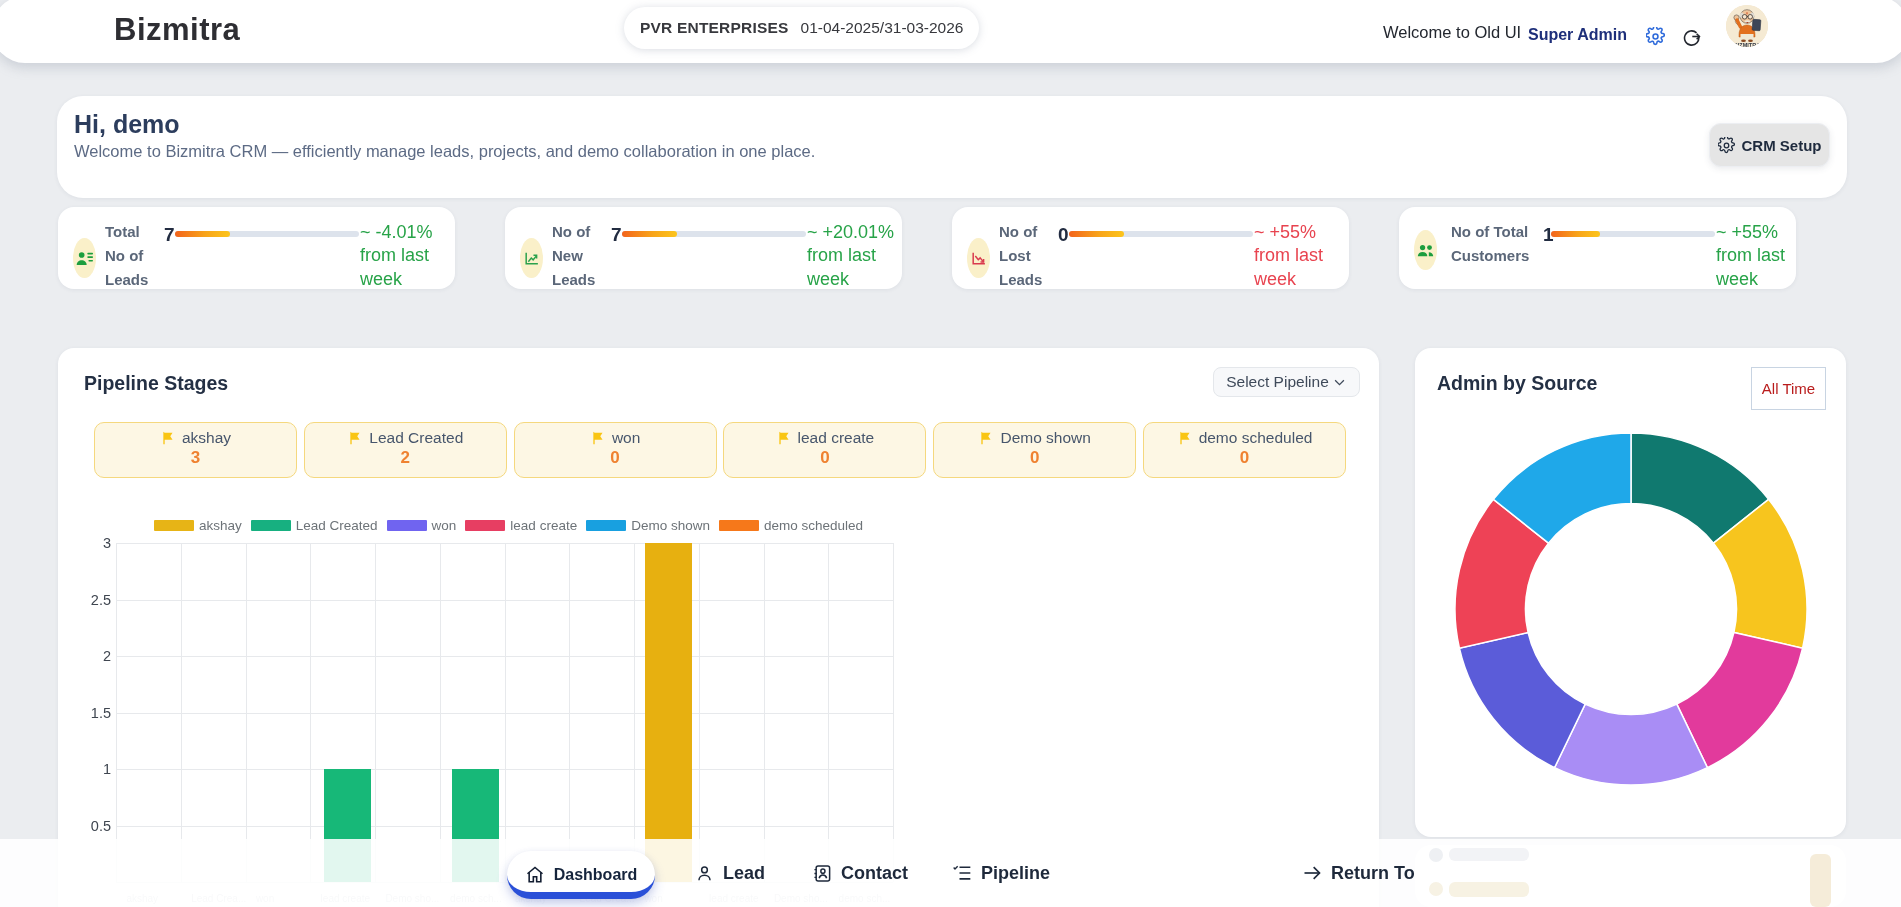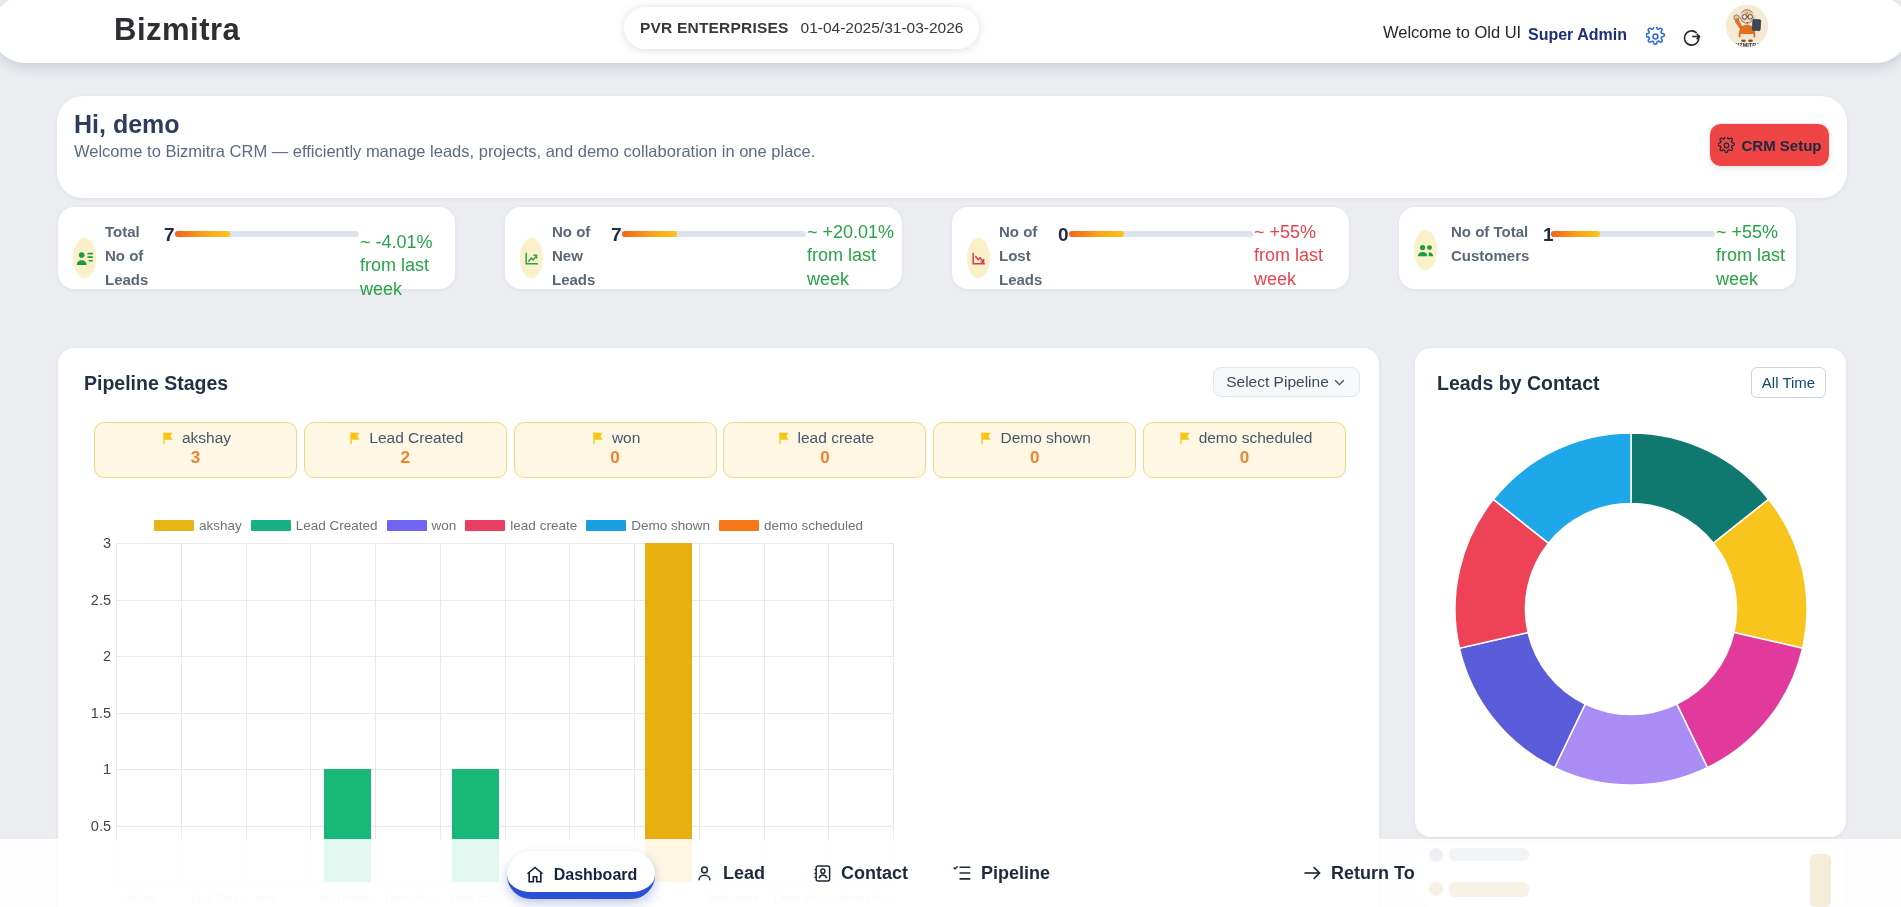--- a/index.html
+++ b/index.html
@@ -15,21 +15,21 @@
 .hpill b { font-weight:700; letter-spacing:0.2px; }
 .switchold { position:absolute; left:1391px; top:27px; font-size:16.5px; color:#23272f; }
 .superadmin { position:absolute; left:1536px; top:30px; font-size:16px; font-weight:700; color:#1e2f7a; }
 .hicon { position:absolute; top:31px; }
 .avatar { position:absolute; left:1734px; top:9px; width:42px; height:42px; border-radius:50%; background:#f2e3c8; overflow:hidden; }
 
 
 .welcome { left:57px; top:96px; width:1790px; height:102px; border-radius:26px; }
 .welcome h1 { position:absolute; left:17px; top:14px; font-size:25px; font-weight:700; color:#2c3d5d; }
 .welcome p { position:absolute; left:17px; top:46px; font-size:16.5px; color:#5d6b85; }
-.crmbtn { position:absolute; left:1652px; top:27px; width:121px; height:44px; background:#ef4444; border:1px solid #eceef2; border-radius:12px; box-shadow:0 2px 6px rgba(60,70,90,0.10); display:flex; align-items:center; justify-content:center; gap:7px; font-size:15px; font-weight:700; color:#1e2a3d; }
+.crmbtn { position:absolute; left:1652px; top:27px; width:121px; height:44px; background:#e5e5e5; border:1px solid #eceef2; border-radius:12px; box-shadow:0 2px 6px rgba(60,70,90,0.10); display:flex; align-items:center; justify-content:center; gap:7px; font-size:15px; font-weight:700; color:#1e2a3d; }
 
 
 .stat { top:207px; width:397px; height:82px; border-radius:16px; }
 .stat .ell { position:absolute; left:15px; top:31px; width:23px; height:40px; border-radius:50%; background:#faf0c9; display:flex; align-items:center; justify-content:center; }
 .stat .ttl { position:absolute; left:47px; top:13px; font-size:15px; line-height:24px; font-weight:600; color:#5b6779; }
 .stat .val { position:absolute; top:17px; font-size:19px; font-weight:700; color:#222c41; }
 .stat .track { position:absolute; top:24px; height:6px; border-radius:3px; background:#dde3ec; }
 .stat .fill { height:6px; border-radius:3px; width:30%; background:linear-gradient(90deg,#f3641c,#f8a41a 55%,#fcc51c); }
 .stat .delta { position:absolute; top:14px; width:106px; font-size:18px; line-height:23.4px; }
 .green { color:#27a348; }
@@ -46,21 +46,21 @@
 .legend .sw { width:40px; height:11px; border-radius:1px; display:inline-block; }
 .legend span.lt { margin-left:-4px; }
 .gridv { position:absolute; width:1px; background:#e7e9ec; top:195px; height:339px; }
 .gridh { position:absolute; height:1px; background:#e7e9ec; left:58px; width:777px; }
 .ylab { position:absolute; font-size:14.5px; color:#3f4650; width:40px; text-align:right; }
 .bar { position:absolute; width:47px; }
 .xlab { position:absolute; top:545px; font-size:10px; color:#c6ccd3; }
 
 
 .leads { left:1415px; top:348px; width:431px; height:489px; border-radius:16px; }
-.alltime { position:absolute; left:336px; top:19px; width:75px; height:31px; background:#fff; border:1px solid #c8d4e2; border-radius:6px; display:flex; align-items:center; justify-content:center; font-size:15px; color:#0c4a6e; }
+.alltime { position:absolute; left:336px; top:19px; width:75px; height:43px; background:#fff; border:1px solid #c8d4e2; border-radius:0; display:flex; align-items:center; justify-content:center; font-size:15px; color:#b91c1c; }
 
 
 .ghostcard { left:1415px; top:845px; width:431px; height:62px; border-radius:16px; z-index:22; box-shadow:none; }
 
 
 .bottomnav { position:absolute; left:0; right:0; top:839px; height:68px; background:rgba(255,255,255,0.88); z-index:20; }
 .navitem { position:absolute; top:0; height:68px; display:flex; align-items:center; gap:9px; font-size:18px; font-weight:600; color:#1e293b; }
 .dashpill { position:absolute; left:507px; top:12px; width:148px; height:48px; background:#fff; border-radius:26px; border-bottom:7px solid #2a50d8; box-shadow:0 6px 12px rgba(40,70,200,0.20), 0 2px 6px rgba(100,110,130,0.12); display:flex; align-items:center; justify-content:center; gap:9px; padding-top:6px; font-size:16px; font-weight:600; color:#15243c; z-index:21; }
 </style>
 </head>
@@ -83,21 +83,21 @@
         <rect x="16" y="2" width="8" height="2.2" rx="1"></rect>
         <rect x="16" y="7" width="8" height="2.2" rx="1"></rect>
         <rect x="17.5" y="12" width="6.5" height="2.2" rx="1"></rect>
       </svg>
     </div>
   <div class="ttl">Total<br>No of<br>Leads</div>
   <div class="val" style="left:106px;">7</div>
   <div class="track" style="left:117px;width:184px;">
       <div class="fill"></div>
     </div>
-  <div class="delta green" style="left:302px;margin-top:10px;">~ -4.01%<br>from last<br>week</div>
+  <div class="delta green" style="left:302px;">~ -4.01%<br>from last<br>week</div>
 </div>
 <div class="card stat" style="left:505px;">
   <div class="ell">
       <svg width="17" height="17" viewBox="0 0 24 24" fill="none" stroke="#2aa14c" stroke-width="2.1">
         <path d="M4.5 4v15.5H21"></path>
         <path d="M7.5 16.5l4.2-5.2 2.6 2.6 4.9-6"></path>
         <path d="M14.8 7.5h4.4V12"></path>
       </svg>
     </div>
   <div class="ttl">No of<br>New<br>Leads</div>
@@ -235,21 +235,21 @@
   <div class="xlab" style="left:651.1px;">lead create</div>
   <div class="xlab" style="left:715.9px;">Demo sho...</div>
   <div class="xlab" style="left:780.6px;">demo sch...</div>
   </div>
   <div class="bar" style="left:266px; top:421px; height:113px; background:#17b878;"></div>
   <div class="bar" style="left:394px; top:421px; height:113px; background:#17b878;"></div>
   <div class="bar" style="left:587px; top:195px; height:339px; background:#e7b010;"></div>
 </div>
 
 <div class="card leads">
-  <h2 style="left:22px; top:24px;">Leads by Contact</h2>
+  <h2 style="left:22px; top:24px;">Admin by Source</h2>
   <div class="alltime">All Time</div>
   <svg width="431" height="489" style="position:absolute;left:0;top:0;">
     <path d="M216.0 85.0A176.0 176.0 0 0 1 353.6 151.3L298.5 195.2A105.5 105.5 0 0 0 216.0 155.5Z" fill="#10796f" stroke="#fff" stroke-width="1.5"></path>
     <path d="M353.6 151.3A176.0 176.0 0 0 1 387.6 300.2L318.9 284.5A105.5 105.5 0 0 0 298.5 195.2Z" fill="#f7c51e" stroke="#fff" stroke-width="1.5"></path>
     <path d="M387.6 300.2A176.0 176.0 0 0 1 292.4 419.6L261.8 356.1A105.5 105.5 0 0 0 318.9 284.5Z" fill="#e23a9c" stroke="#fff" stroke-width="1.5"></path>
     <path d="M292.4 419.6A176.0 176.0 0 0 1 139.6 419.6L170.2 356.1A105.5 105.5 0 0 0 261.8 356.1Z" fill="#a98df5" stroke="#fff" stroke-width="1.5"></path>
     <path d="M139.6 419.6A176.0 176.0 0 0 1 44.4 300.2L113.1 284.5A105.5 105.5 0 0 0 170.2 356.1Z" fill="#5b5cd9" stroke="#fff" stroke-width="1.5"></path>
     <path d="M44.4 300.2A176.0 176.0 0 0 1 78.4 151.3L133.5 195.2A105.5 105.5 0 0 0 113.1 284.5Z" fill="#ee4256" stroke="#fff" stroke-width="1.5"></path>
     <path d="M78.4 151.3A176.0 176.0 0 0 1 216.0 85.0L216.0 155.5A105.5 105.5 0 0 0 133.5 195.2Z" fill="#1fa8e9" stroke="#fff" stroke-width="1.5"></path>
   </svg>

